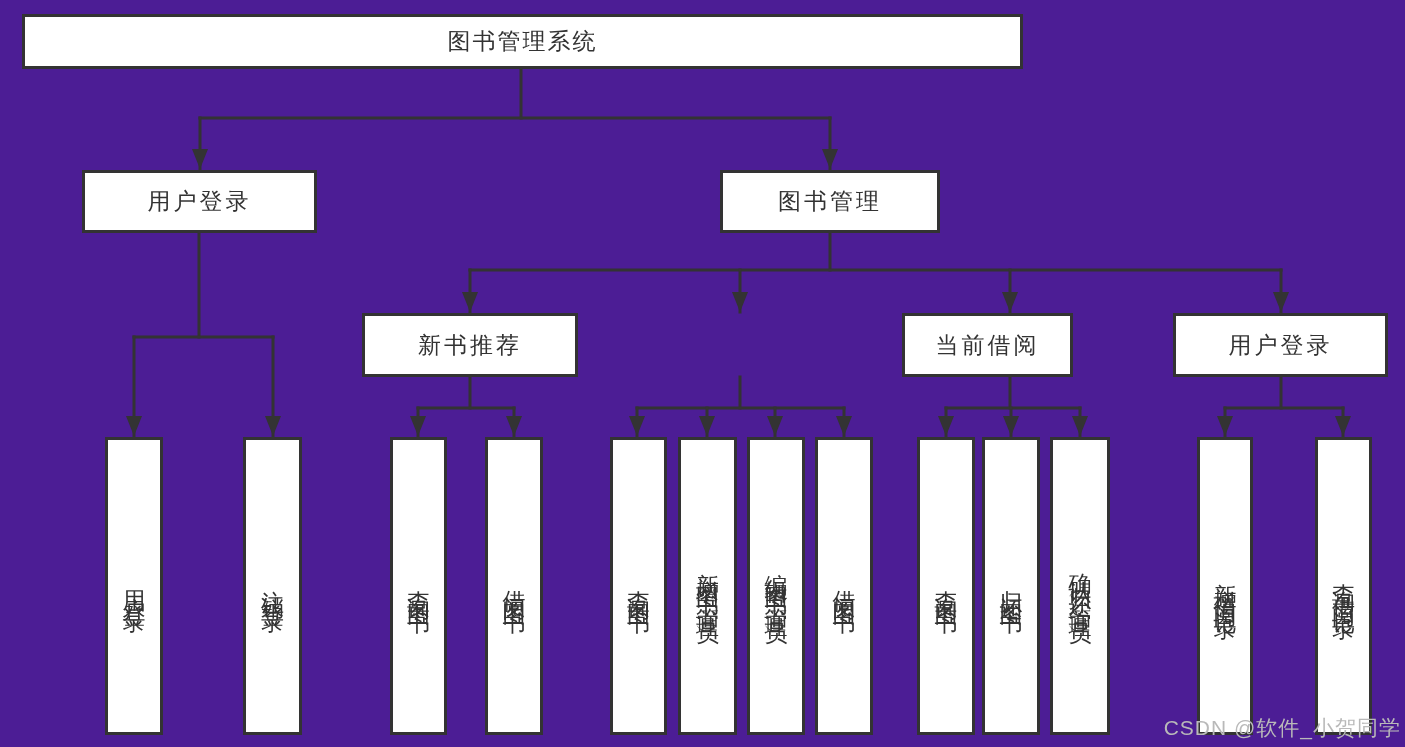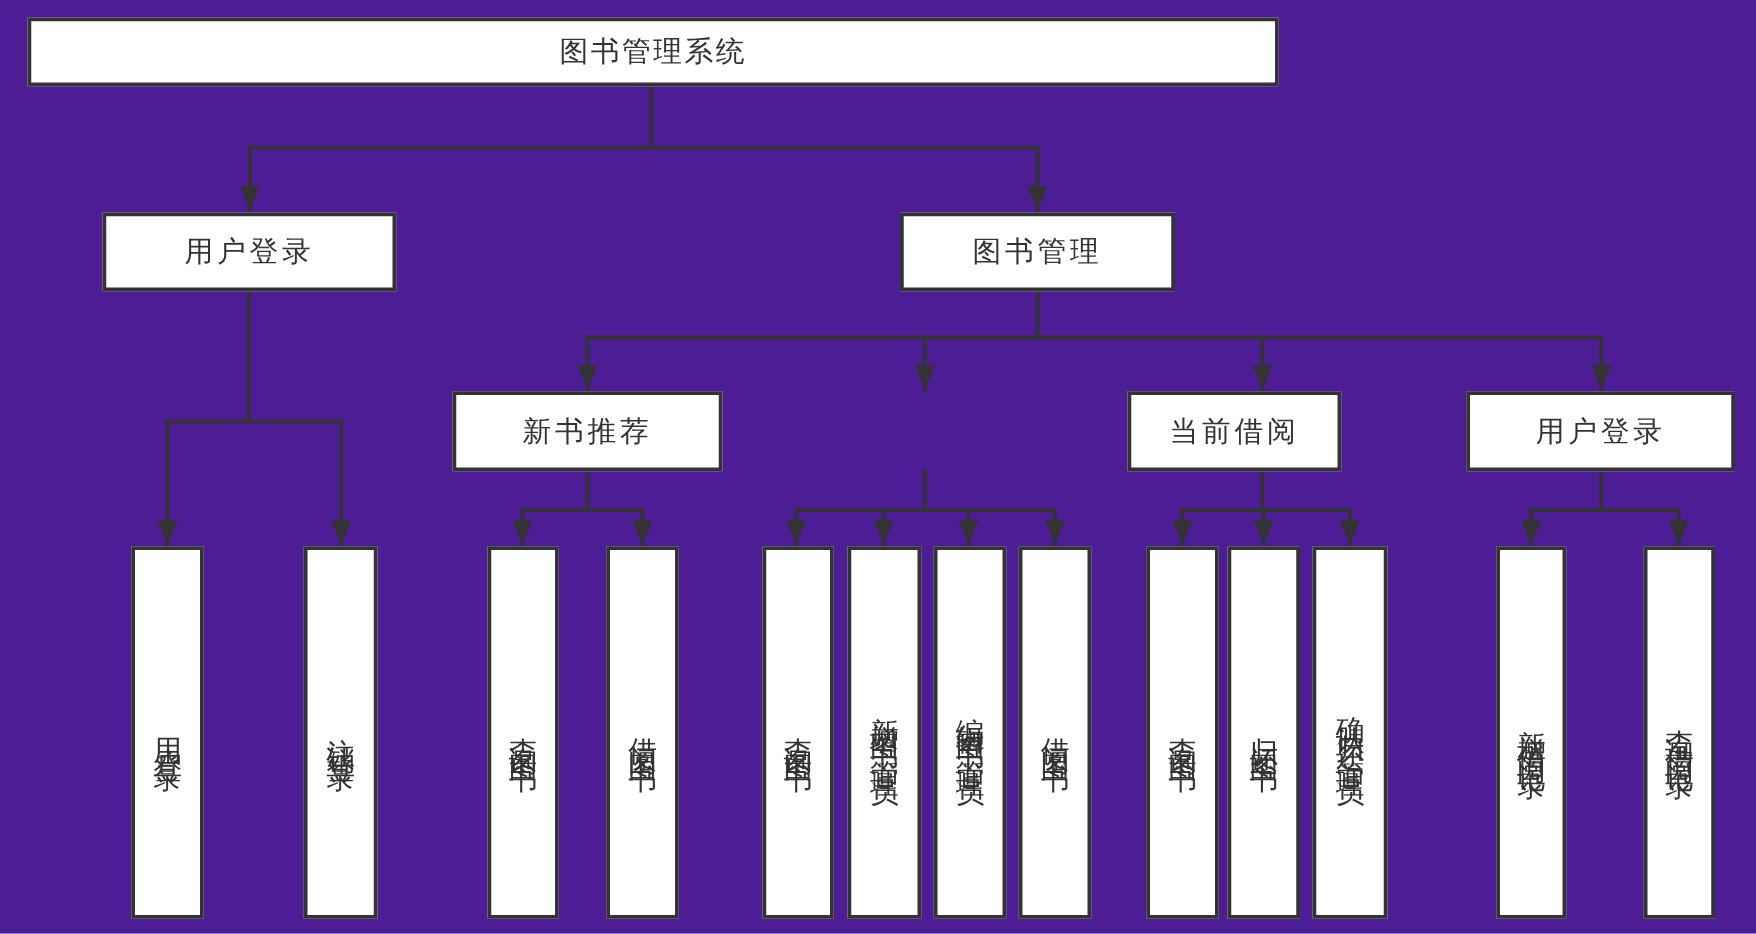--- a/index.html
+++ b/index.html
@@ -171,14 +171,15 @@
     <span>确认归还（管理员）</span>
   </div>
 
   <div class="node vbox" style="left:1197px; top:437px; width:56px; height:298px;">
     <span>新增借阅记录</span>
   </div>
   <div class="node vbox" style="left:1315px; top:437px; width:57px; height:298px;">
     <span>查询借阅记录</span>
   </div>
 
+  <div class="watermark">CSDN @软件_小贺同学</div>
 
 </div>
 
 </body></html>

